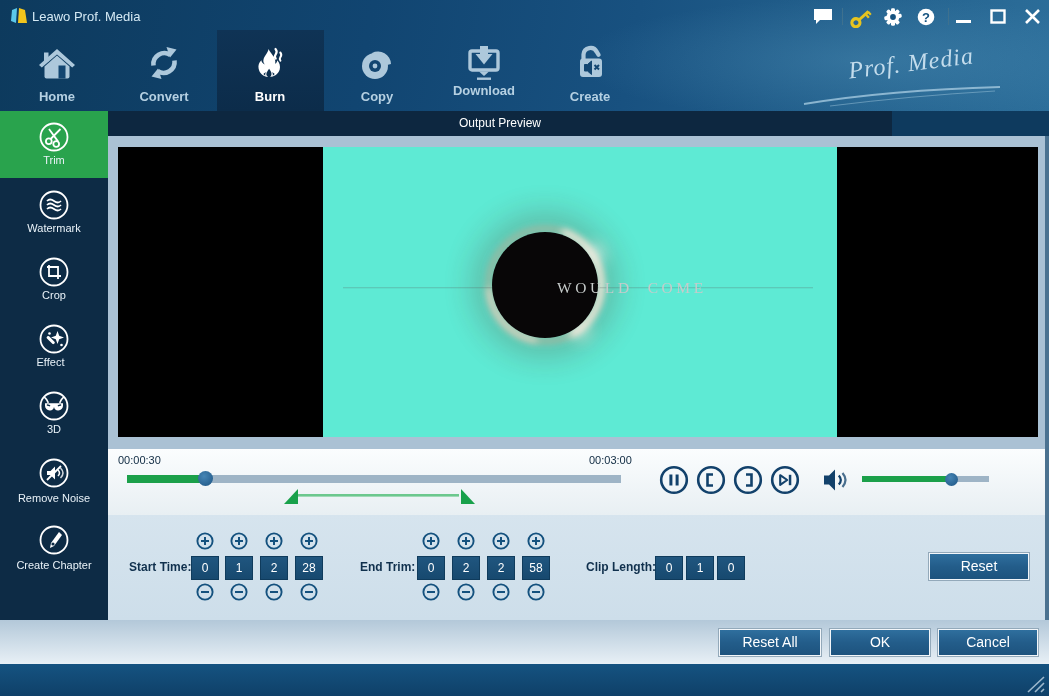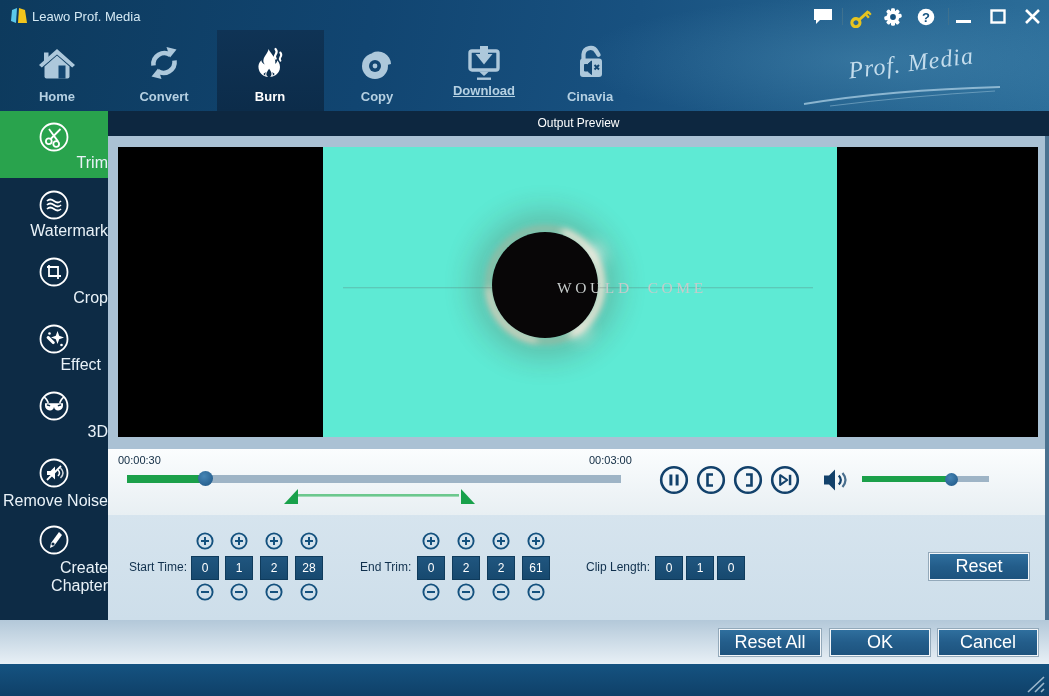--- a/index.html
+++ b/index.html
@@ -1,23 +1,23 @@
 <!DOCTYPE html>
 <html><head>
 <meta charset="utf-8">
 <style>
 *{margin:0;padding:0;box-sizing:border-box}
 html,body{width:1049px;height:696px;overflow:hidden}
 body{font-family:"Liberation Sans",sans-serif;position:relative;background:#0e3a5e}
 .abs{position:absolute}
 .navlabel{font-size:13px;font-weight:bold;color:#b5d0e2;text-align:center}
-.sidelabel{font-size:16px;color:#e9f2f8;text-align:right}
+.sidelabel{font-size:11px;color:#e9f2f8;text-align:center}
 .digitbox{position:absolute;width:28px;height:24px;background:linear-gradient(#20567f,#17496f);border:1px solid #0f3b5c;color:#fff;font-size:12px;text-align:center;line-height:22px}
-.blabel{font-size:12px;font-weight:normal;color:#10304d}
-.bigbtn{position:absolute;height:27px;background:linear-gradient(#2f6f9e,#235d8a 50%,#1d537e);border:1px solid #f2f6fa;outline:1px solid #93a9ba;color:#fff;font-size:18px;text-align:center;line-height:25px}
+.blabel{font-size:12px;font-weight:bold;color:#10304d}
+.bigbtn{position:absolute;height:27px;background:linear-gradient(#2f6f9e,#235d8a 50%,#1d537e);border:1px solid #f2f6fa;outline:1px solid #93a9ba;color:#fff;font-size:14px;text-align:center;line-height:25px}
 </style>
 </head>
 <body>
 
 <div class="abs" style="left:0;top:0;width:1049px;height:111px;background:linear-gradient(100deg,#0d3a5d 0%,#114571 35%,#185180 60%,#24628e 82%,#2c6e9a 100%)">
   <div class="abs" style="left:0;top:0;width:1049px;height:111px;background:radial-gradient(ellipse 420px 90px at 870px 60px,rgba(86,152,190,.35),rgba(86,152,190,0) 70%)"></div>
 </div>
 
 <svg class="abs" style="left:10px;top:6px" width="20" height="19" viewBox="0 0 20 19">
   <polygon points="2,4 7,2 6,17 1,15" fill="#5bc8ea"></polygon>
@@ -93,30 +93,30 @@
     <circle cx="17" cy="22" r="2.4" fill="#adc8db"></circle>
   </svg>
 <div class="abs navlabel" style="left:327px;top:89px;width:100px;">Copy</div>
 <svg class="abs" style="left:465px;top:44px" width="38" height="38" viewBox="0 0 38 38">
     <rect x="5" y="7" width="28" height="19" rx="2" fill="none" stroke="#adc8db" stroke-width="3.4"></rect>
     <rect x="15" y="2" width="8" height="9" fill="#adc8db"></rect>
     <polygon points="10.5,10 27.5,10 19,20.5" fill="#adc8db"></polygon>
     <polygon points="14,27.5 24,27.5 19,32" fill="#adc8db"></polygon>
     <rect x="12" y="33.5" width="14" height="2.4" fill="#adc8db"></rect>
   </svg>
-<div class="abs navlabel" style="left:434px;top:83px;width:100px;text-decoration:underline;">Download</div>
+<div class="abs navlabel" style="left:434px;top:83px;width:100px;">Download</div>
 <svg class="abs" style="left:571px;top:44px" width="38" height="38" viewBox="0 0 38 38">
     <path d="M12.5 15 V 10.5 A 7 7 0 0 1 25.8 8.0 L 27.6 10.8" fill="none" stroke="#adc8db" stroke-width="4.2" stroke-linecap="round"></path>
     <rect x="9" y="14.5" width="22" height="18.5" rx="3" fill="#adc8db"></rect>
     <g stroke="#134671" fill="#134671">
       <polygon points="13.5,20.5 16.5,20.5 20.5,17 20.5,30.5 16.5,27 13.5,27"></polygon>
       <path d="M23.5 21 L28 25.5 M28 21 L23.5 25.5" stroke-width="2" fill="none"></path>
     </g>
   </svg>
-<div class="abs navlabel" style="left:540px;top:89px;width:100px;">Cinavia</div>
+<div class="abs navlabel" style="left:540px;top:89px;width:100px;">Create</div>
 
 <div class="abs" style="left:848px;top:49px;width:140px;font-family:'Liberation Serif',serif;font-style:italic;font-size:24px;color:#c3dcec;transform:rotate(-7deg);letter-spacing:1px">Prof. Media</div>
 <svg class="abs" style="left:800px;top:80px" width="210" height="28" viewBox="0 0 210 28">
   <path d="M4 24 Q 90 10 200 7" fill="none" stroke="#9cc3da" stroke-width="1.8" opacity=".85"></path>
   <path d="M30 26 Q 110 16 195 11" fill="none" stroke="#9cc3da" stroke-width="1" opacity=".5"></path>
 </svg>
 
 <div class="abs" style="left:0;top:111px;width:108px;height:509px;background:#0d2b45"></div>
 <div class="abs" style="left:0;top:111px;width:108px;height:67px;background:#29a34d"></div>
 <svg class="abs" style="left:39px;top:122px" width="30" height="30" viewBox="-15 -15 30 30">
@@ -182,21 +182,21 @@
 <div class="abs sidelabel" style="left:0;top:492px;width:108px">Remove Noise</div>
 <svg class="abs" style="left:39px;top:525px" width="30" height="30" viewBox="-15 -15 30 30">
     <circle r="13.5" fill="none" stroke="#fff" stroke-width="1.8"></circle>
     <g fill="#fff">
       <path d="M5 -8 L8 -5 L0 6 L-4 8 L-3 3 Z"></path>
       <circle cx="-1" cy="4" r="1.6" fill="#0d2b45"></circle>
     </g>
   </svg>
 <div class="abs sidelabel" style="left:0;top:559px;width:108px">Create Chapter</div>
 
-<div class="abs" style="left:108px;top:111px;width:941px;height:25px;background:#0d2740;color:#fff;font-size:12px;text-align:center;line-height:25px">Output Preview</div>
+<div class="abs" style="left:108px;top:111px;width:784px;height:25px;background:#0d2740;color:#fff;font-size:12px;text-align:center;line-height:25px">Output Preview</div>
 
 <div class="abs" style="left:108px;top:136px;width:941px;height:313px;background:#aac1d4"></div>
 <div class="abs" style="left:118px;top:147px;width:920px;height:290px;background:#000"></div>
 
 <div class="abs" style="left:323px;top:147px;width:514px;height:290px;background:#5eead4;overflow:hidden">
   <svg width="514" height="290" viewBox="0 0 514 290">
     <defs>
       <filter id="bl4" x="-80%" y="-80%" width="260%" height="260%">
           <feGaussianBlur stdDeviation="3.5"></feGaussianBlur>
         </filter>
@@ -341,21 +341,21 @@
 <div class="digitbox" style="left:487px;top:556px">2</div>
 <svg class="abs" style="left:527px;top:532px" width="18" height="18" viewBox="-9 -9 18 18">
     <circle r="7.6" fill="none" stroke="#14517e" stroke-width="1.9"></circle>
     <rect x="-4" y="-1" width="8" height="2" fill="#14517e"></rect>
     <rect x="-1" y="-4" width="2" height="8" fill="#14517e"></rect>
   </svg>
 <svg class="abs" style="left:527px;top:583px" width="18" height="18" viewBox="-9 -9 18 18">
     <circle r="7.6" fill="none" stroke="#14517e" stroke-width="1.9"></circle>
     <rect x="-4" y="-1" width="8" height="2" fill="#14517e"></rect>
   </svg>
-<div class="digitbox" style="left:522px;top:556px">61</div>
+<div class="digitbox" style="left:522px;top:556px">58</div>
 <div class="digitbox" style="left:655px;top:556px">0</div>
 <div class="digitbox" style="left:686px;top:556px">1</div>
 <div class="digitbox" style="left:717px;top:556px">0</div>
 <div class="bigbtn" style="left:929px;top:553px;width:100px">Reset</div>
 
 <div class="abs" style="left:1045px;top:136px;width:4px;height:528px;background:#4b7290"></div>
 
 <div class="abs" style="left:0;top:620px;width:1049px;height:44px;background:linear-gradient(#b3c8d9,#e8f0f6)"></div>
 <div class="bigbtn" style="left:719px;top:629px;width:102px">Reset All</div>
 <div class="bigbtn" style="left:830px;top:629px;width:100px">OK</div>

